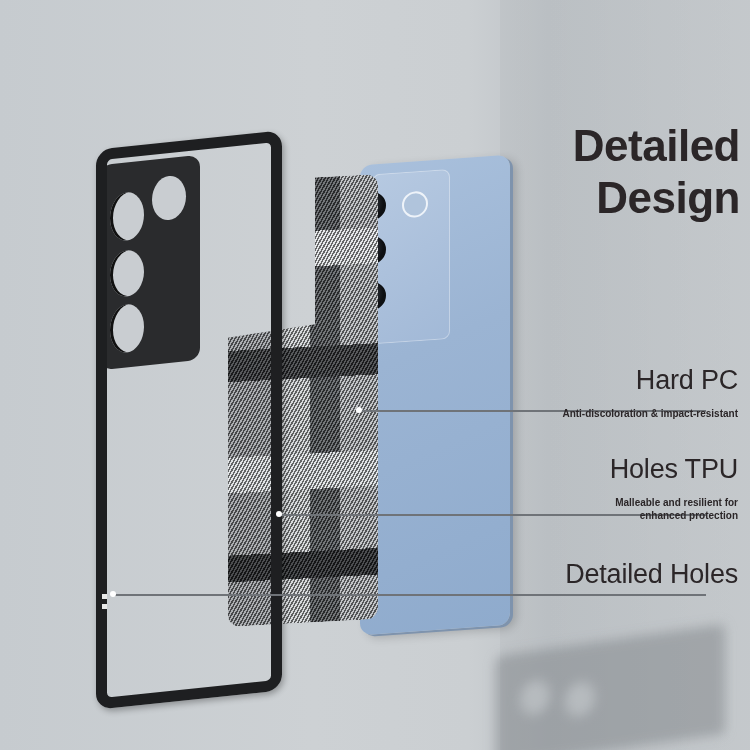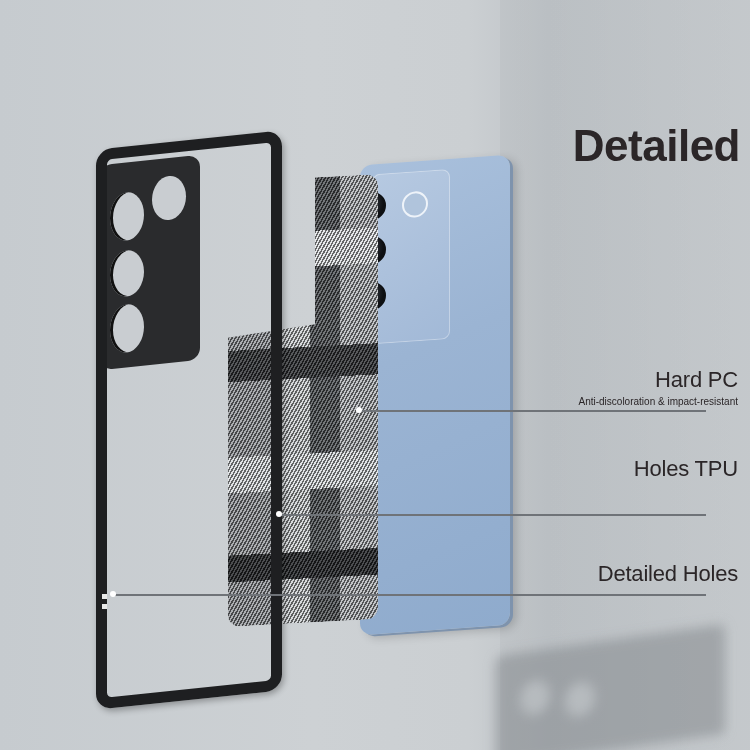--- a/index.html
+++ b/index.html
@@ -46,22 +46,22 @@
   .case .lanyard { position:absolute; left:6px; width:5px; height:5px; background:#e8e8e8; }
 
   
   .line { position:absolute; height:2px; background:#6f7378; }
   .dot { position:absolute; width:6px; height:6px; border-radius:50%; background:#ffffff; }
 
   
   .title { position:absolute; right:42px; top:120px; text-align:right; color:#2b2628;
     font-family: "Liberation Sans", sans-serif; font-weight:700; font-size:44px; line-height:52px; letter-spacing:-0.5px; }
   .feature { position:absolute; right:44px; text-align:right; color:#2b2628; font-family:"Liberation Sans", sans-serif; }
-  .feature .name { font-size:22px; font-weight:400; letter-spacing:-0.2px; line-height:24px; }
-  .feature .desc { font-size:10px; font-weight:400; line-height:13px; margin-top:3px; }
+  .feature .name { font-size:27px; font-weight:400; letter-spacing:-0.2px; line-height:24px; }
+  .feature .desc { font-size:10px; font-weight:700; line-height:13px; margin-top:15px; }
 </style>
 </head>
 <body>
 
 <div class="canvas">
   <div class="bg-wall-shade"></div>
 
   <div class="floor-shadow">
     <div class="h" style="left:25px;top:30px"></div>
     <div class="h" style="left:70px;top:38px"></div>
@@ -94,27 +94,32 @@
   <div class="dot" style="left:356px;top:407px"></div>
 
   <div class="line" style="left:278px;top:514px;width:428px"></div>
   <div class="dot" style="left:276px;top:511px"></div>
 
   <div class="line" style="left:112px;top:594px;width:594px"></div>
   <div class="dot" style="left:110px;top:591px"></div>
 
   <div class="title">
     <div>Detailed</div>
+    <div>Design</div>
   </div>
 
   <div class="feature" style="top:368px">
     <div class="name">Hard PC</div>
     <div class="desc">Anti-discoloration &amp; impact-resistant</div>
   </div>
 
   <div class="feature" style="top:457px">
     <div class="name">Holes TPU</div>
+    <div class="desc">
+      <div>Malleable and resilient for</div>
+      <div>enhanced protection</div>
+    </div>
   </div>
 
   <div class="feature" style="top:562px">
     <div class="name">Detailed Holes</div>
   </div>
 </div>
 
 </body></html>

